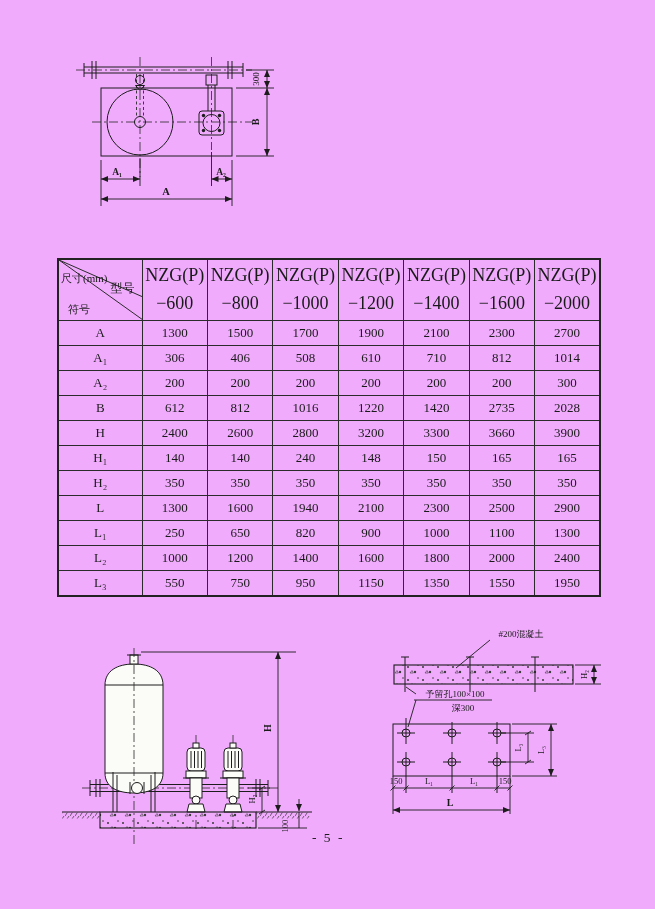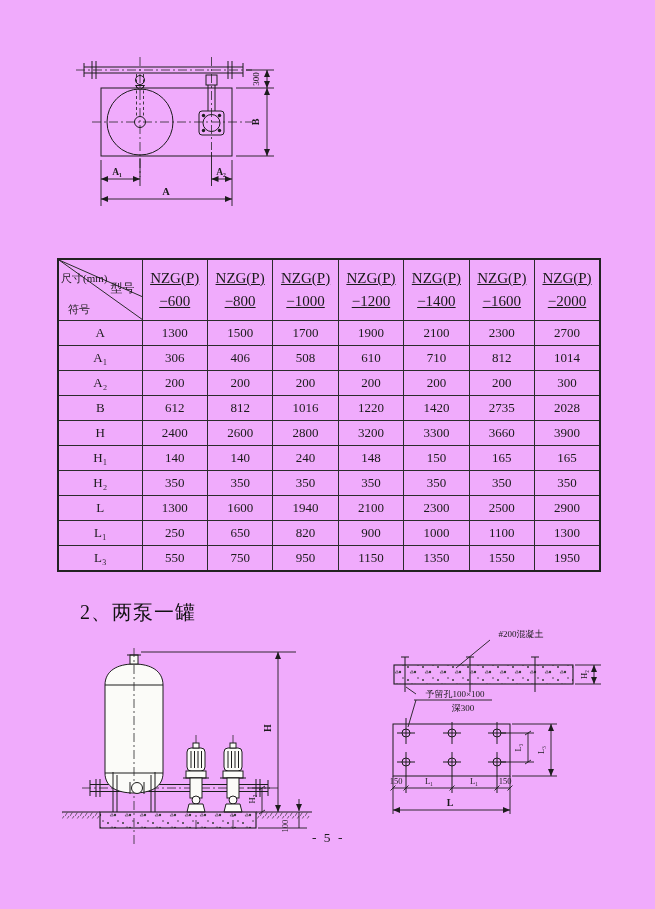--- a/index.html
+++ b/index.html
@@ -11,21 +11,21 @@
   .cl{stroke:#2a2a2a;stroke-width:0.8;fill:none;stroke-dasharray:9 3 2 3;}
   .dash{stroke:#2a2a2a;stroke-width:0.9;fill:none;stroke-dasharray:3 2.5;}
   .dim{stroke:#1c1c1c;stroke-width:0.9;fill:none;}
   .white{fill:#fbfbf8;}
   #dim-table{position:absolute;left:57px;top:258px;width:544px;border-collapse:collapse;
              table-layout:fixed;text-align:center;font-size:13px;border:2px solid #222;}
   #dim-table td,#dim-table th{border:1px solid #2b2b2b;padding:0;height:24px;font-weight:normal;
              overflow:hidden;white-space:nowrap;}
   #dim-table th.corner{position:relative;width:84px;height:60px;}
   #dim-table thead th{height:60px;}
-  .hdr-line{line-height:1.55;font-size:15px;text-decoration:underline;}
+  .hdr-line{line-height:1.55;font-size:18px;}
   .corner-lbl{position:absolute;font-size:11px;}
   .lbl-model{top:4px;right:7px;font-size:12px;margin-top:16px;}
   .lbl-dim{top:11px;left:2px;}
   .lbl-sym{bottom:3px;left:9px;}
   #section-heading{position:absolute;left:80px;top:599px;font-size:20px;letter-spacing:1px;color:#111;}
   #page-number{position:absolute;left:312px;top:830px;font-size:13.5px;letter-spacing:2px;}
 </style>
 </head>
 <body>
 
@@ -405,29 +405,38 @@
           <td>L₁</td>
           <td>250</td>
           <td>650</td>
           <td>820</td>
           <td>900</td>
           <td>1000</td>
           <td>1100</td>
           <td>1300</td>
         </tr>
         <tr>
+          <td>L₂</td>
+          <td>1000</td>
+          <td>1200</td>
+          <td>1400</td>
+          <td>1600</td>
+          <td>1800</td>
+          <td>2000</td>
+          <td>2400</td>
+        </tr>
+        <tr>
           <td>L₃</td>
           <td>550</td>
           <td>750</td>
           <td>950</td>
           <td>1150</td>
           <td>1350</td>
           <td>1550</td>
           <td>1950</td>
         </tr>
       </tbody>
   </table>
 
-  <div id="section-heading">2、两泵一罐</div>
 
   <div id="page-number">- 5 -</div>
 
 </div>
 
 </body></html>

